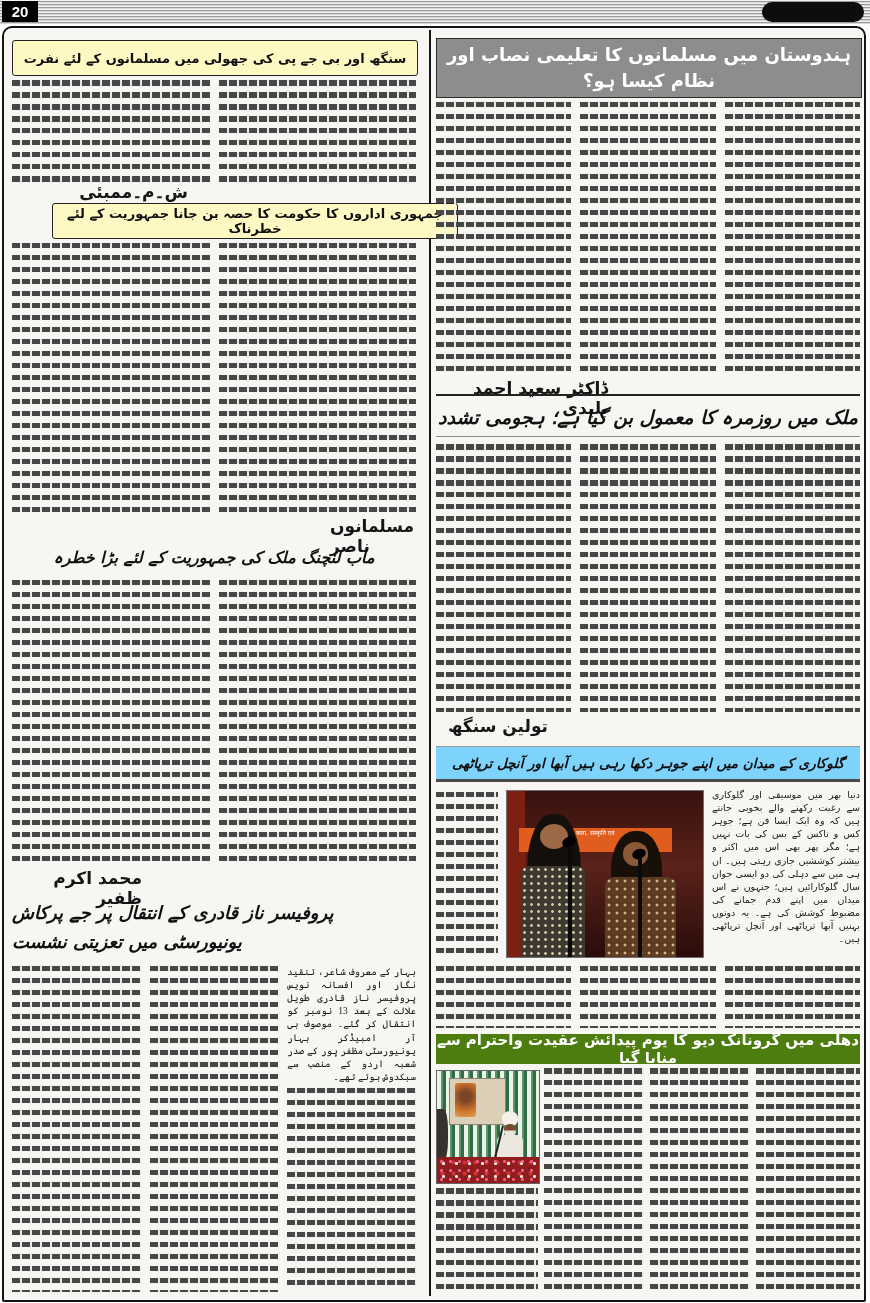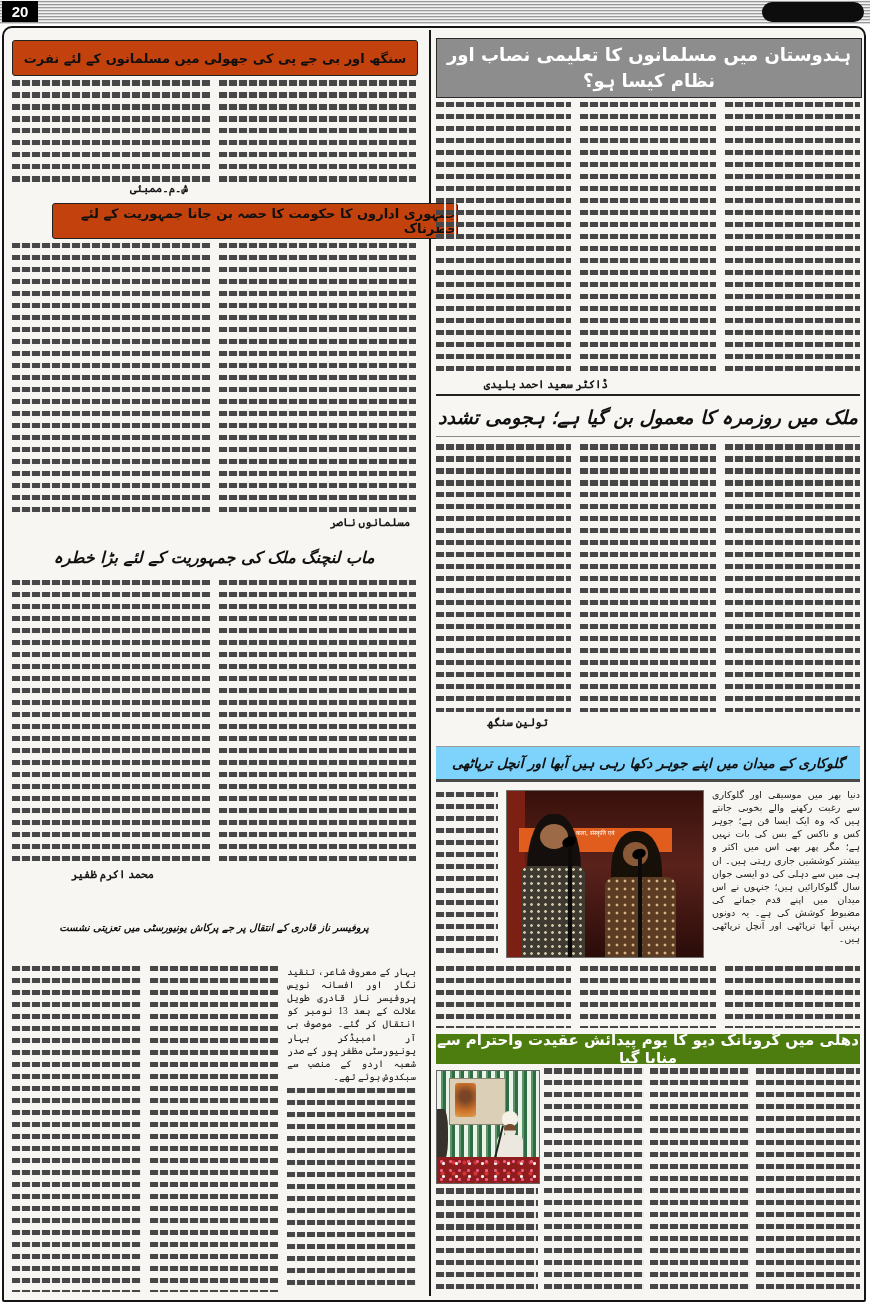--- a/index.html
+++ b/index.html
@@ -24,27 +24,27 @@
   
   .cols{display:flex;flex-direction:row-reverse;gap:9px;}
   .tx{flex:1;min-height:10px;
     background-image:
       repeating-linear-gradient(to right,rgba(247,246,243,0) 0 8px,rgba(247,246,243,.92) 8px 10px),
       repeating-linear-gradient(to bottom,#474747 0 5.5px,rgba(0,0,0,0) 5.5px 12px);}
   .urdu-body{direction:rtl;text-align:justify;font-size:9.5px;line-height:1.38;color:#1b1b1b;}
 
   
   .u{direction:rtl;font-weight:bold;color:#101010;}
-  .hbox{background:#c2410c;border:1.5px solid #222;border-radius:3px;
-    display:flex;align-items:center;justify-content:center;text-align:right;}
+  .hbox{background:#fef9c3;border:1.5px solid #222;border-radius:3px;
+    display:flex;align-items:center;justify-content:center;text-align:center;}
   .hplain{display:flex;align-items:center;justify-content:center;text-align:left;font-style:italic;}
   .hgray{background:#8d8d8d;border:1px solid #2a2a2a;color:#ffffff;
     display:flex;align-items:center;justify-content:center;text-align:center;}
   .hblack{background:#4d7c0f;color:#ffffff;display:flex;align-items:center;justify-content:center;text-align:center;}
-  .sig{direction:rtl;font-weight:bold;font-size:11px;color:#161616;font-family:Liberation Serif, serif;}
+  .sig{direction:rtl;font-weight:bold;font-size:17px;color:#161616;}
   .rule{background:#222;}
 
   
   .photo1{background:linear-gradient(180deg,#38100c,#5a221b 45%,#2a0c09);border:1px solid #6f6f6f;overflow:hidden;}
   .p1-curtain{left:0;top:0;width:9%;height:100%;background:#7c2013;}
   .p1-banner{left:6%;top:22%;width:78%;height:15%;background:#e05d1d;color:#fff;
     font-size:6px;line-height:1.5;text-align:center;overflow:hidden;white-space:nowrap;}
   .p1-hair1{left:10%;top:14%;width:28%;height:74%;background:#140f0c;border-radius:45% 45% 12% 12%;}
   .p1-face1{left:17%;top:20%;width:14%;height:15%;background:#9c6a47;border-radius:50%;}
   .p1-body1{left:7%;top:45%;width:33%;height:55%;background-color:#3e3a31;
@@ -99,23 +99,23 @@
     <div class="tx"></div>
     <div class="tx"></div>
   </div>
   <div class="abs sig" style="left:330px;top:516px;width:90px;text-align:left;">مسلمانوں ناصر</div>
 
   <div class="abs hplain u" style="left:12px;top:540px;width:404px;height:34px;font-size:16px;">ماب لنچنگ ملک کی جمہوریت کے لئے بڑا خطرہ</div>
   <div class="abs cols" style="left:12px;top:580px;width:404px;height:286px;">
     <div class="tx"></div>
     <div class="tx"></div>
   </div>
-  <div class="abs sig" style="left:24px;top:868px;width:130px;">محمد اکرم ظفیر</div>
+  <div class="abs sig" style="left:12px;top:868px;width:130px;">محمد اکرم ظفیر</div>
 
-  <div class="abs hplain u" style="left:12px;top:898px;width:404px;height:60px;font-size:10px;line-height:1.6;">پروفیسر ناز قادری کے انتقال پر جے پرکاش یونیورسٹی میں تعزیتی نشست</div>
+  <div class="abs hplain u" style="left:12px;top:898px;width:404px;height:60px;font-size:18px;line-height:1.6;">پروفیسر ناز قادری کے انتقال پر جے پرکاش یونیورسٹی میں تعزیتی نشست</div>
   <div class="abs cols" style="left:12px;top:966px;width:404px;height:326px;">
     <div style="flex:1;display:flex;flex-direction:column;gap:4px;font-family:Liberation Serif, serif;">
       <div class="urdu-body">بہار کے معروف شاعر، تنقید نگار اور افسانہ نویس پروفیسر ناز قادری طویل علالت کے بعد 13 نومبر کو انتقال کر گئے۔ موصوف بی آر امبیڈکر بہار یونیورسٹی مظفر پور کے صدر شعبہ اردو کے منصب سے سبکدوش ہوئے تھے۔</div>
       <div class="tx" style="flex:1;"></div>
     </div>
     <div class="tx"></div>
     <div class="tx"></div>
   </div>
 
   <div class="abs hgray u" style="left:436px;top:38px;width:424px;height:58px;font-size:18px;line-height:1.45;">ہندوستان میں مسلمانوں کا تعلیمی نصاب اور نظام کیسا ہو؟</div>

